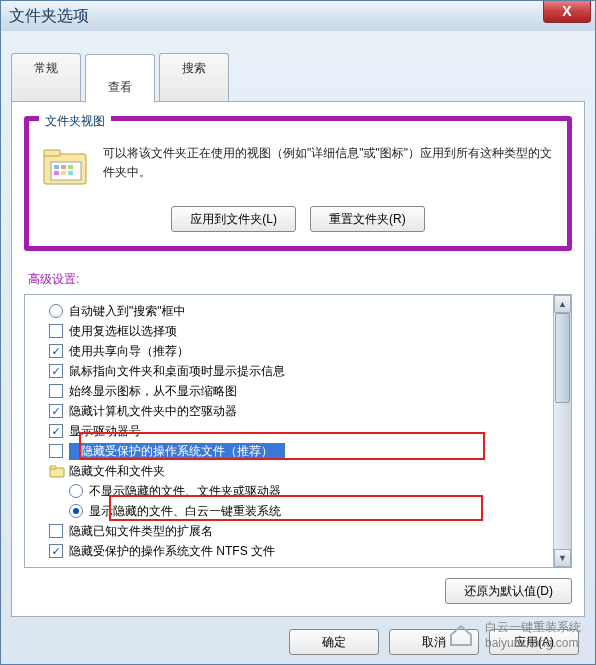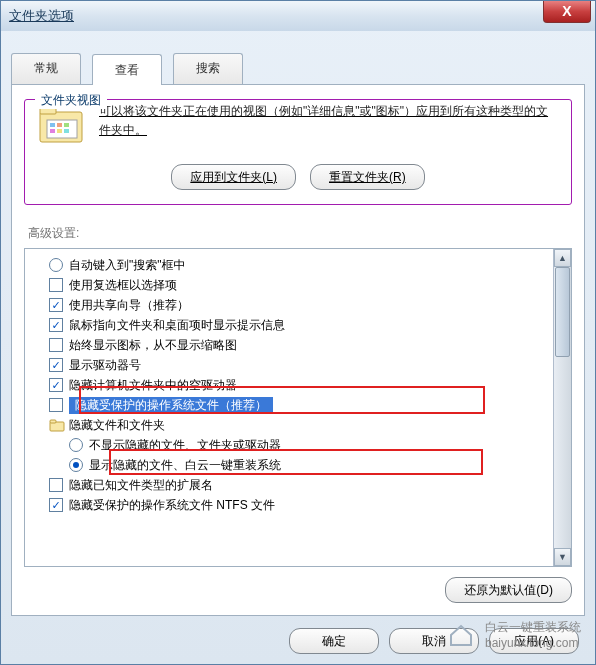--- a/index.html
+++ b/index.html
@@ -1,55 +1,55 @@
 <!DOCTYPE html>
 <html><head>
 <meta charset="utf-8">
 <style>
 * { box-sizing: border-box; margin: 0; padding: 0; }
 body { font-family: "Microsoft YaHei", SimSun, Tahoma, sans-serif; font-size: 12px; background: #fff; overflow: hidden; }
 
 .window { width: 596px; height: 665px; position: relative; background: linear-gradient(to bottom, #e8f0f8 0%, #dce6f0 100%); border: 1px solid #5a7fa5; }
 
 .titlebar { height: 30px; background: linear-gradient(to bottom, #f0f5fa 0%, #d8e4f0 50%, #c8d8e8 100%); display: flex; align-items: center; padding: 0 8px; position: relative; }
-.titlebar-text { color: #1a3a5a; font-size: 13px; text-decoration: underline; }
+.titlebar-text { color: #1a3a5a; font-size: 16px; }
 .close-btn { position: absolute; right: 4px; top: 0; width: 48px; height: 22px; background: linear-gradient(to bottom, #e88080 0%, #c84040 50%, #a82020 100%); border: 1px solid #803030; border-top: none; border-radius: 0 0 4px 4px; color: #fff; text-align: center; line-height: 20px; font-weight: bold; font-size: 14px; cursor: pointer; }
 
 .content { padding: 10px 10px 10px 10px; height: calc(100% - 30px); display: flex; flex-direction: column; }
 
 .tabs { display: flex; border-bottom: 1px solid #a0b0c0; margin-top: 12px; }
-.tab { padding: 6px 22px; background: linear-gradient(to bottom, #f8f8f8, #e8e8e8); border: 1px solid #a0b0c0; border-bottom: none; border-radius: 3px 3px 0 0; margin-right: 11px; cursor: pointer; color: #333; }
-.tab.active { background: #fff; position: relative; top: 1px; padding-top: 7px; }
+.tab { padding: 6px 22px; background: linear-gradient(to bottom, #f8f8f8, #e8e8e8); border: 1px solid #a0b0c0; border-bottom: none; border-radius: 3px 3px 0 0; margin-right: 4px; cursor: pointer; color: #333; }
+.tab.active { background: #fff; position: relative; top: 1px; padding-top: 24px; }
 
 .panel { flex: 1; background: #fff; border: 1px solid #a0b0c0; border-top: none; padding: 14px 12px 12px 12px; display: flex; flex-direction: column; }
 
-.group { border: 1px solid #a21caf; border-radius: 3px; padding: 2px 12px 14px 12px; margin-bottom: 16px; position: relative; text-decoration: underline; }
+.group { border: 5px solid #a21caf; border-radius: 3px; padding: 23px 12px 14px 12px; margin-bottom: 16px; position: relative; }
 .group-title { position: absolute; top: -8px; left: 10px; background: #fff; padding: 0 6px; color: #0a3a6a; font-size: 12px; }
 .group-body { display: flex; gap: 10px; align-items: flex-start; }
 .folder-icon { width: 52px; height: 48px; flex-shrink: 0; }
 .desc { font-size: 12px; line-height: 1.6; color: #222; }
 .group-buttons { display: flex; gap: 14px; justify-content: center; margin-top: 14px; }
-.btn { height: 26px; padding: 0 18px; background: linear-gradient(to bottom, #fdfdfd, #e8e8e8); border: 1px solid #808890; border-radius: 11px; cursor: pointer; font-size: 12px; }
+.btn { height: 26px; padding: 0 18px; background: linear-gradient(to bottom, #fdfdfd, #e8e8e8); border: 1px solid #808890; border-radius: 3px; cursor: pointer; font-size: 12px; }
 
-.adv-label { margin: 4px 0 6px 4px; color: #737373; }
+.adv-label { margin: 4px 0 6px 4px; color: #a21caf; }
 .tree-wrap { flex: 1; border: 1px solid #a0b0c0; background: #fff; position: relative; display: flex; }
 .tree { flex: 1; overflow: hidden; padding: 6px 4px 6px 10px; }
 .scrollbar { width: 18px; background: linear-gradient(to right, #e8edf3, #d0d8e0); border-left: 1px solid #b0bccc; position: relative; }
 .sb-btn { height: 18px; background: linear-gradient(to bottom, #f0f4f8, #d0d8e0); border: 1px solid #a0b0c0; display: flex; align-items: center; justify-content: center; font-size: 9px; color: #456; cursor: pointer; }
 .sb-thumb { position: absolute; top: 18px; left: 1px; right: 1px; height: 90px; background: linear-gradient(to right, #dce6f0, #b8c8d8); border: 1px solid #90a0b0; border-radius: 2px; cursor: pointer; }
 
 .item { display: flex; align-items: center; height: 20px; white-space: nowrap; }
 .indent1 { padding-left: 14px; }
 .indent2 { padding-left: 34px; }
 .chk { width: 14px; height: 14px; border: 1px solid #6080a0; background: #fff; margin-right: 6px; display: inline-flex; align-items: center; justify-content: center; font-size: 11px; color: #0050c0; flex-shrink: 0; }
 .chk.checked::after { content: "✓"; }
 .rad { width: 14px; height: 14px; border: 1px solid #6080a0; border-radius: 50%; background: #fff; margin-right: 6px; display: inline-flex; align-items: center; justify-content: center; flex-shrink: 0; }
 .rad.checked::after { content: ""; width: 6px; height: 6px; background: #0050c0; border-radius: 50%; }
 .fold-small { width: 16px; height: 14px; margin-right: 4px; flex-shrink: 0; }
-.highlight-row { background: #3a79d8; color: #fff; padding: 0 6px; }
+.highlight-row { background: #3a79d8; color: #fff; padding: 0 12px; }
 
 .red-box { position: absolute; border: 2px solid #e02020; pointer-events: none; }
 .red1 { left: 54px; top: 137px; width: 406px; height: 28px; }
 .red2 { left: 84px; top: 200px; width: 374px; height: 26px; }
 
 .restore-row { text-align: right; margin-top: 10px; }
 .bottom-row { display: flex; gap: 10px; justify-content: flex-end; margin-top: 12px; padding: 0 6px 0 0; }
 .btn-wide { width: 90px; }
 
 .watermark { position: absolute; right: 14px; bottom: 14px; color: #888; font-size: 12px; display: flex; align-items: center; gap: 10px; pointer-events: none; }
@@ -115,25 +115,25 @@
             <div class="item indent1">
               <span class="chk checked"></span>
               <span>鼠标指向文件夹和桌面项时显示提示信息</span>
             </div>
             <div class="item indent1">
               <span class="chk"></span>
               <span>始终显示图标，从不显示缩略图</span>
             </div>
             <div class="item indent1">
               <span class="chk checked"></span>
-              <span>显示驱动器号</span>
+              <span>隐藏计算机文件夹中的空驱动器</span>
             </div>
             <div class="item indent1">
               <span class="chk checked"></span>
-              <span>隐藏计算机文件夹中的空驱动器</span>
+              <span>显示驱动器号</span>
             </div>
             <div class="item indent1">
               <span class="chk"></span>
               <span class="highlight-row">隐藏受保护的操作系统文件（推荐）</span>
             </div>
             <div class="item indent1">
               <svg viewBox="0 0 16 14" class="fold-small">
                 <rect x="1" y="4" width="14" height="9" rx="1" fill="#f8e8a8" stroke="#c0a040"></rect>
                 <rect x="1" y="2" width="6" height="3" rx="1" fill="#f8e8a8" stroke="#c0a040"></rect>
               </svg>

